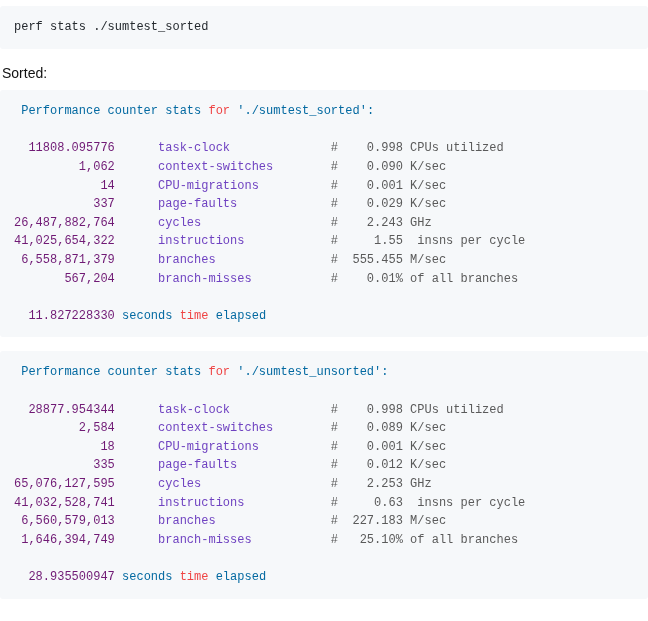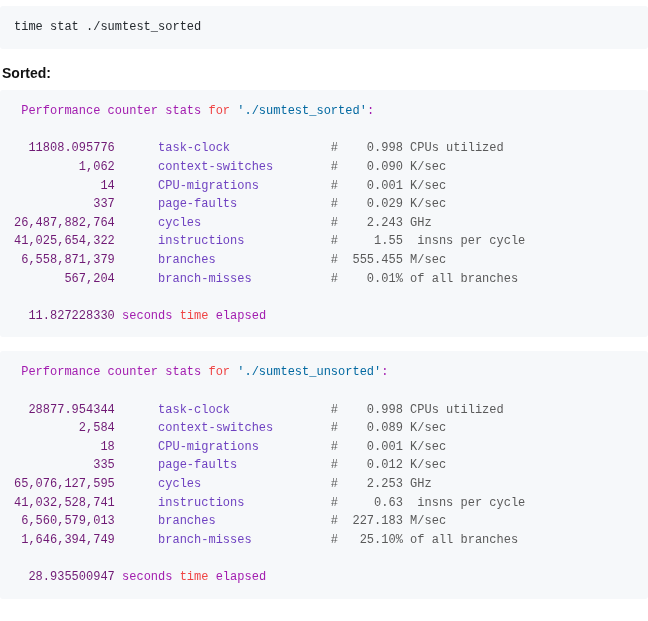--- a/index.html
+++ b/index.html
@@ -15,37 +15,37 @@
   .codeblock {
     background: #f6f8fa;
     border-radius: 3px;
     padding: 12px 14px;
     margin: 6px 0 14px 0;
     white-space: pre;
     overflow: hidden;
   }
   .heading {
     font-family: -apple-system, BlinkMacSystemFont, "Segoe UI", Helvetica, Arial, sans-serif;
-    font-weight: 700;
+    font-weight: 400;
     color: #111;
     font-size: 14px;
     margin: 10px 2px 2px 2px;
   }
   .line { display: block; }
   .kw  { color: #ef4444; } 
   .str { color: #0369a1; } 
   .num { color: #701a75; } 
   .met { color: #6f42c1; margin-left: 36px; } 
   .txt { color: #5a5a5a; } 
-  .plain { color: #a21caf; margin-top: 33px; }
+  .plain { color: #0369a1; margin-top: 33px; }
 </style>
 </head>
 <body>
 <div class="wrap">
 
-<div class="codeblock"><span class="line">time stat ./sumtest_sorted</span></div>
+<div class="codeblock"><span class="line">perf stats ./sumtest_sorted</span></div>
 
 <div class="heading">Sorted:</div>
 <div class="codeblock" id="block-sorted"><span class="line"><span class="plain"> Performance counter stats </span><span class="kw">for</span><span class="str"> './sumtest_sorted'</span><span class="plain">:</span></span><span class="line">&nbsp;</span><span class="line"><span class="num">  11808.095776</span> <span class="met">task-clock              </span><span class="txt">#  </span><span class="txt">  0.998 CPUs utilized</span></span><span class="line"><span class="num">         1,062</span> <span class="met">context-switches        </span><span class="txt">#  </span><span class="txt">  0.090 K/sec</span></span><span class="line"><span class="num">            14</span> <span class="met">CPU-migrations          </span><span class="txt">#  </span><span class="txt">  0.001 K/sec</span></span><span class="line"><span class="num">           337</span> <span class="met">page-faults             </span><span class="txt">#  </span><span class="txt">  0.029 K/sec</span></span><span class="line"><span class="num">26,487,882,764</span> <span class="met">cycles                  </span><span class="txt">#  </span><span class="txt">  2.243 GHz</span></span><span class="line"><span class="num">41,025,654,322</span> <span class="met">instructions            </span><span class="txt">#  </span><span class="txt">   1.55  insns per cycle</span></span><span class="line"><span class="num"> 6,558,871,379</span> <span class="met">branches                </span><span class="txt">#  </span><span class="txt">555.455 M/sec</span></span><span class="line"><span class="num">       567,204</span> <span class="met">branch-misses           </span><span class="txt">#  </span><span class="txt">  0.01% of all branches</span></span><span class="line">&nbsp;</span><span class="line"><span class="num">  11.827228330</span> <span class="plain">seconds</span> <span class="kw">time</span> <span class="plain">elapsed</span></span></div>
 
 <div class="codeblock" id="block-unsorted"><span class="line"><span class="plain"> Performance counter stats </span><span class="kw">for</span><span class="str"> './sumtest_unsorted'</span><span class="plain">:</span></span><span class="line">&nbsp;</span><span class="line"><span class="num">  28877.954344</span> <span class="met">task-clock              </span><span class="txt">#  </span><span class="txt">  0.998 CPUs utilized</span></span><span class="line"><span class="num">         2,584</span> <span class="met">context-switches        </span><span class="txt">#  </span><span class="txt">  0.089 K/sec</span></span><span class="line"><span class="num">            18</span> <span class="met">CPU-migrations          </span><span class="txt">#  </span><span class="txt">  0.001 K/sec</span></span><span class="line"><span class="num">           335</span> <span class="met">page-faults             </span><span class="txt">#  </span><span class="txt">  0.012 K/sec</span></span><span class="line"><span class="num">65,076,127,595</span> <span class="met">cycles                  </span><span class="txt">#  </span><span class="txt">  2.253 GHz</span></span><span class="line"><span class="num">41,032,528,741</span> <span class="met">instructions            </span><span class="txt">#  </span><span class="txt">   0.63  insns per cycle</span></span><span class="line"><span class="num"> 6,560,579,013</span> <span class="met">branches                </span><span class="txt">#  </span><span class="txt">227.183 M/sec</span></span><span class="line"><span class="num"> 1,646,394,749</span> <span class="met">branch-misses           </span><span class="txt">#  </span><span class="txt"> 25.10% of all branches</span></span><span class="line">&nbsp;</span><span class="line"><span class="num">  28.935500947</span> <span class="plain">seconds</span> <span class="kw">time</span> <span class="plain">elapsed</span></span></div>
 
 </div>
 
 </body></html>

